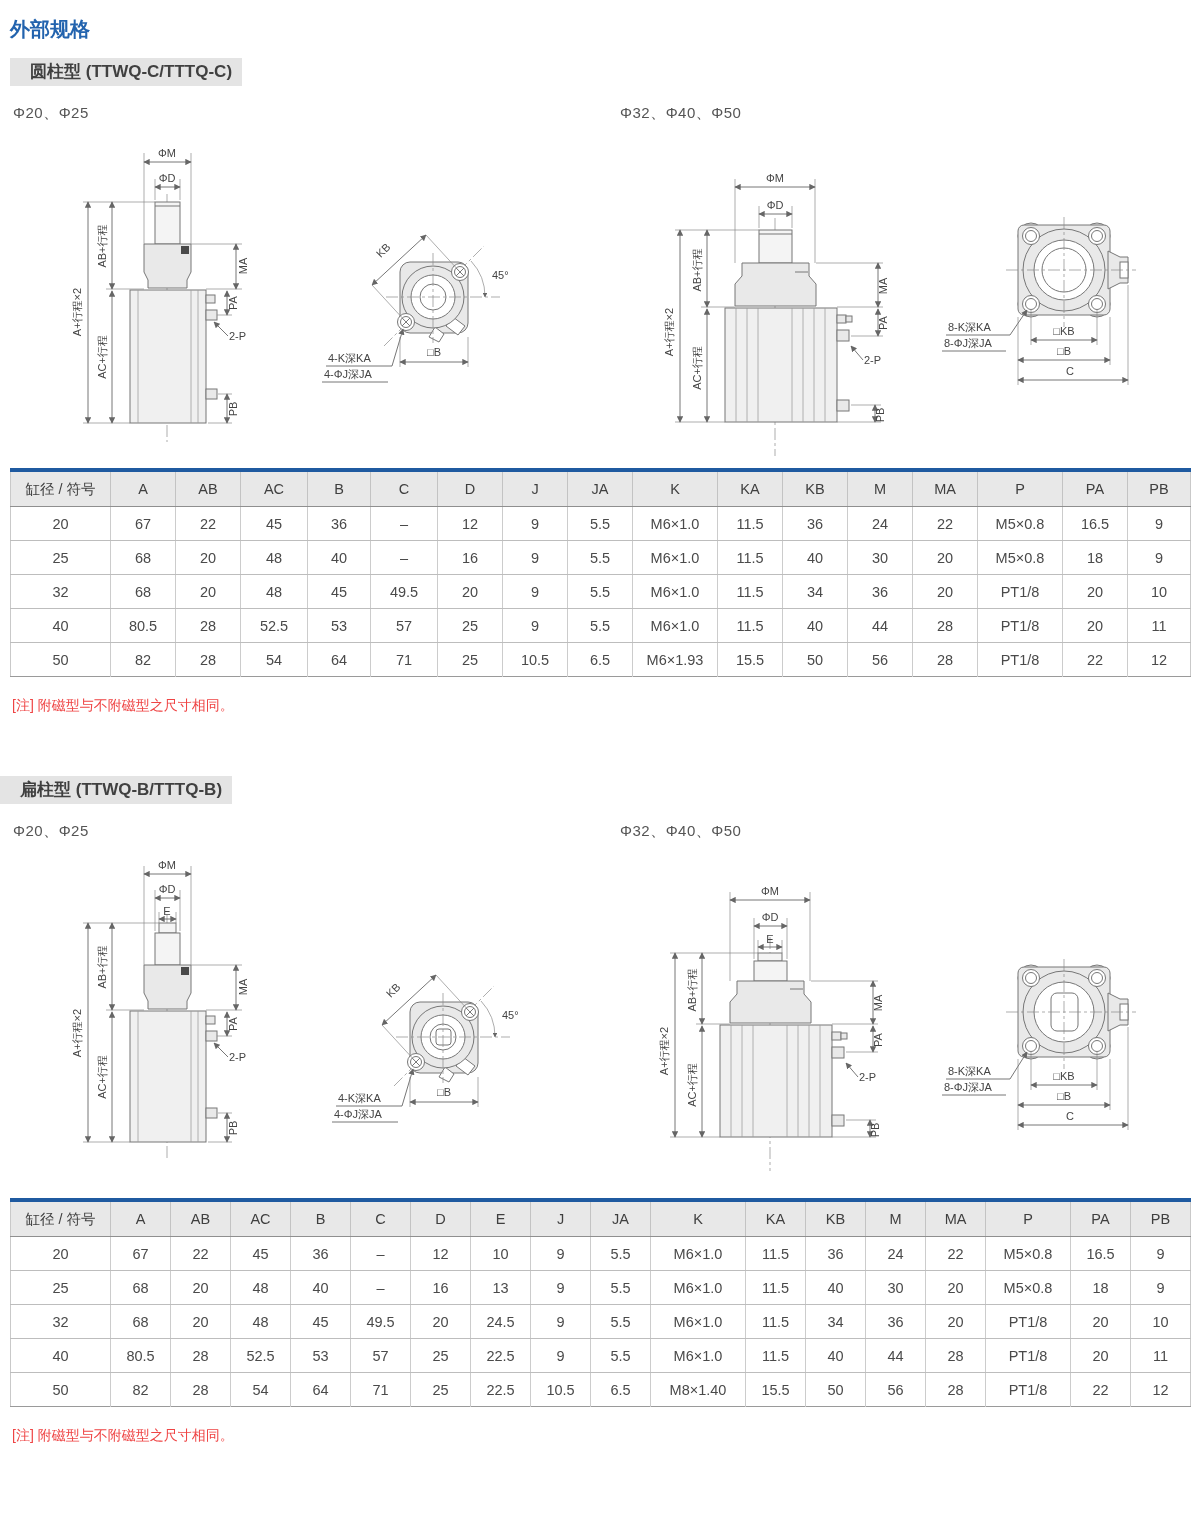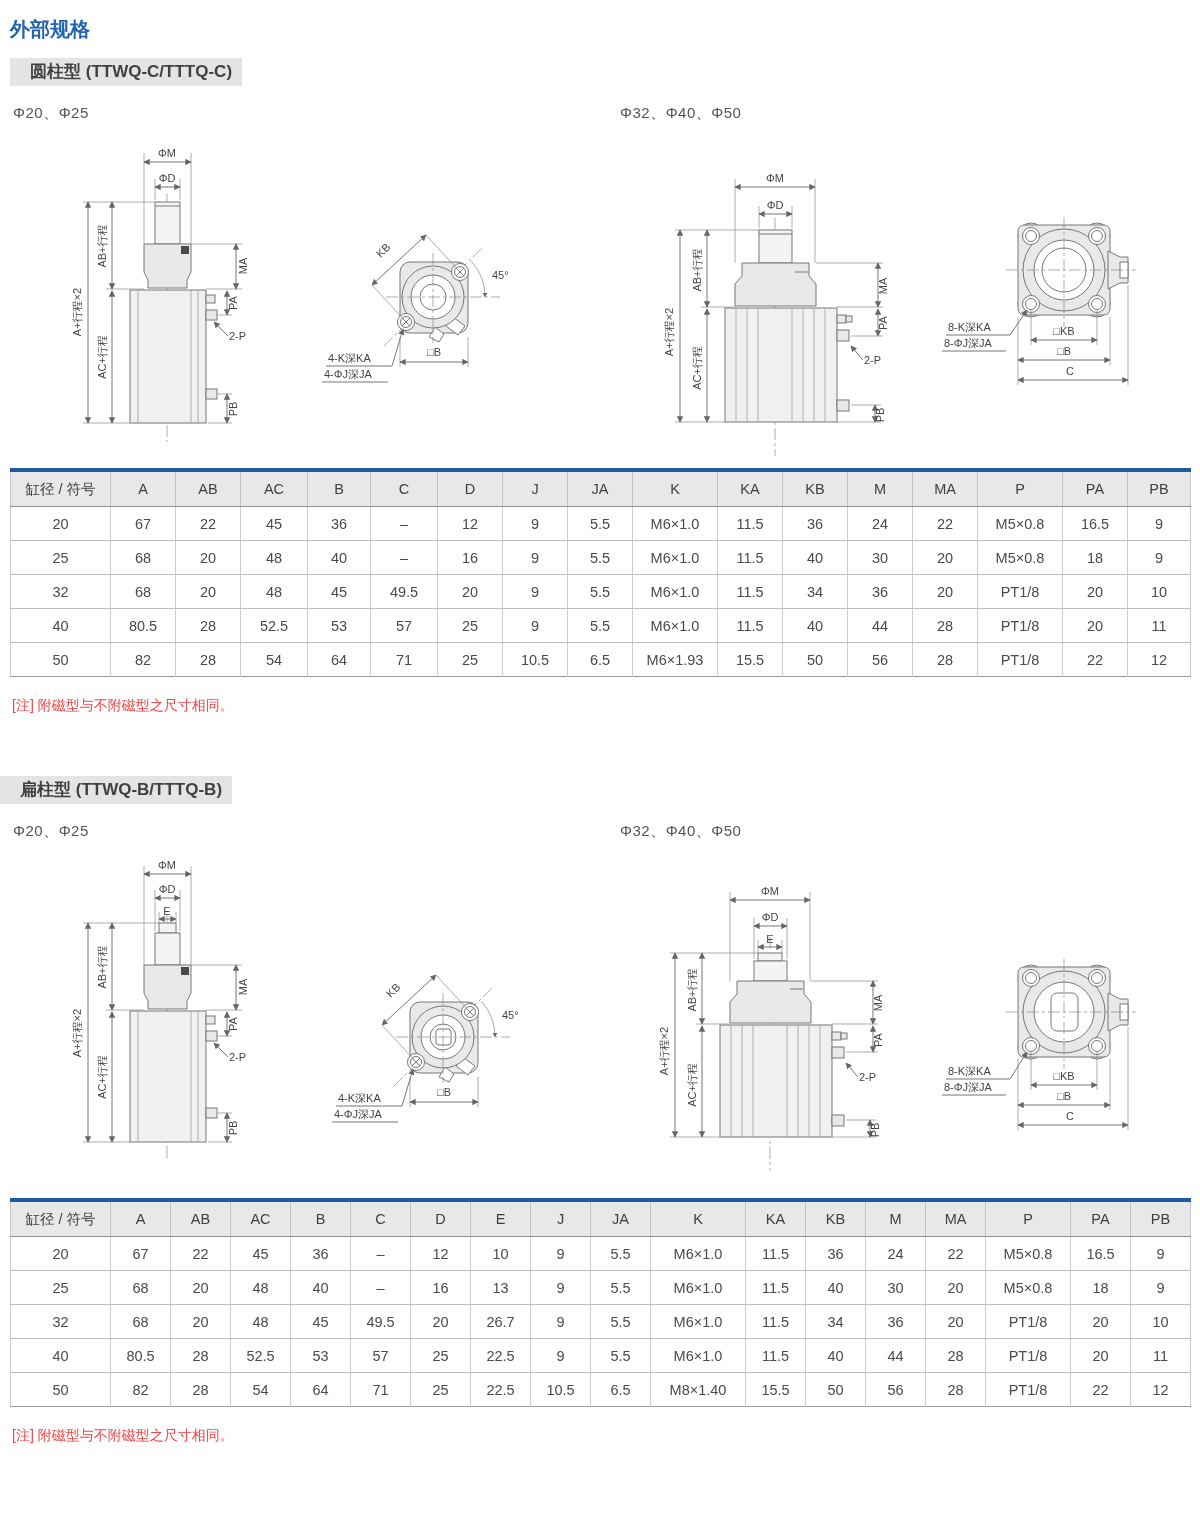--- a/index.html
+++ b/index.html
@@ -674,21 +674,21 @@
             <td>9</td>
           </tr>
           <tr>
             <td>32</td>
             <td>68</td>
             <td>20</td>
             <td>48</td>
             <td>45</td>
             <td>49.5</td>
             <td>20</td>
-            <td>26.7</td>
+            <td>24.5</td>
             <td>9</td>
             <td>5.5</td>
             <td>M6×1.0</td>
             <td>11.5</td>
             <td>34</td>
             <td>36</td>
             <td>20</td>
             <td>PT1/8</td>
             <td>20</td>
             <td>10</td>

